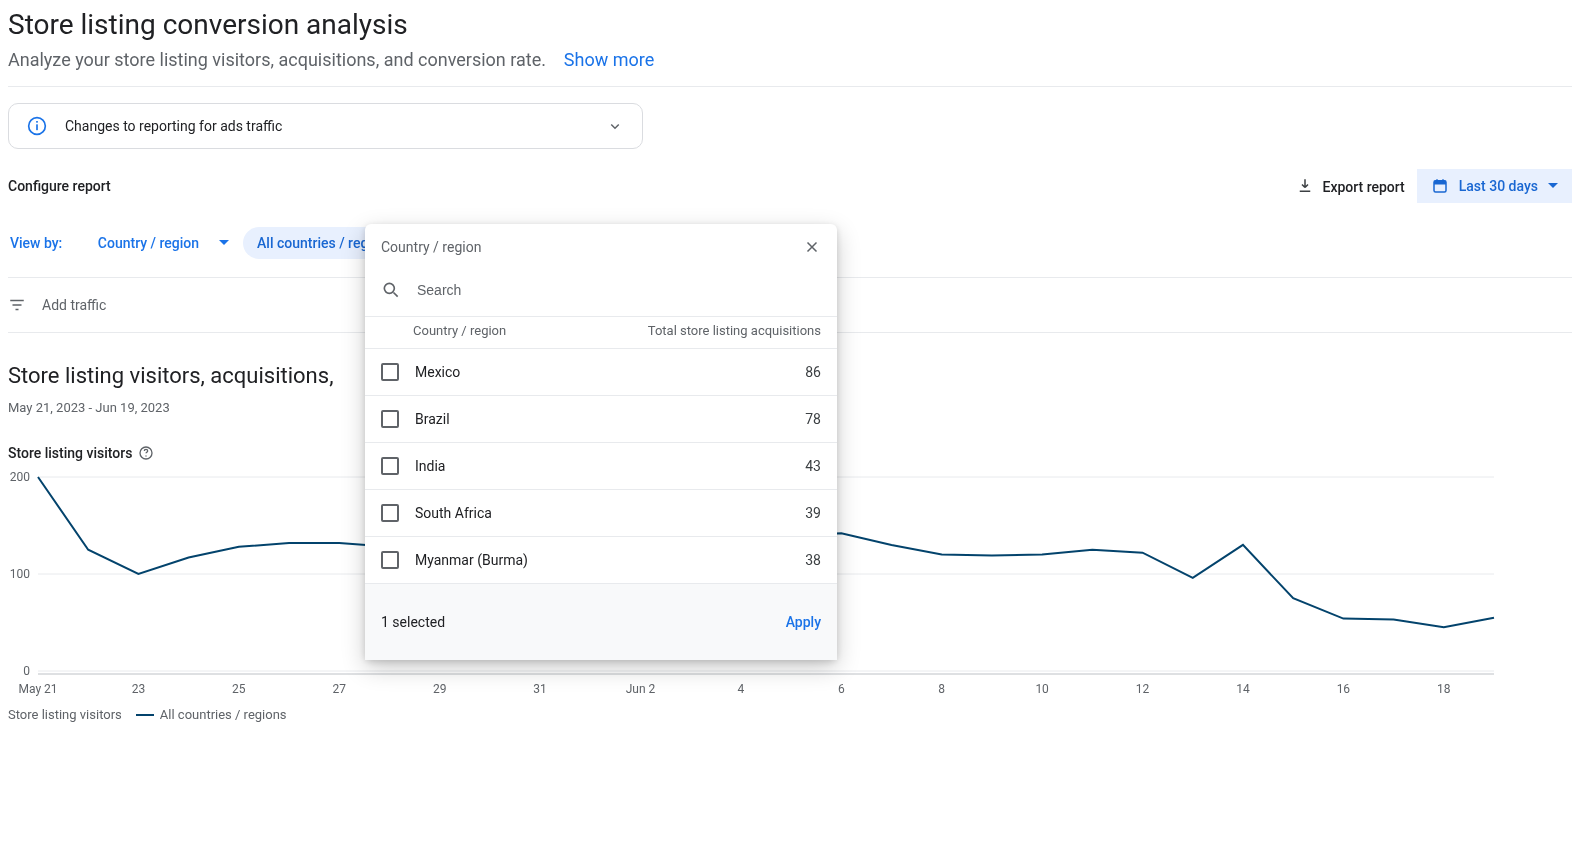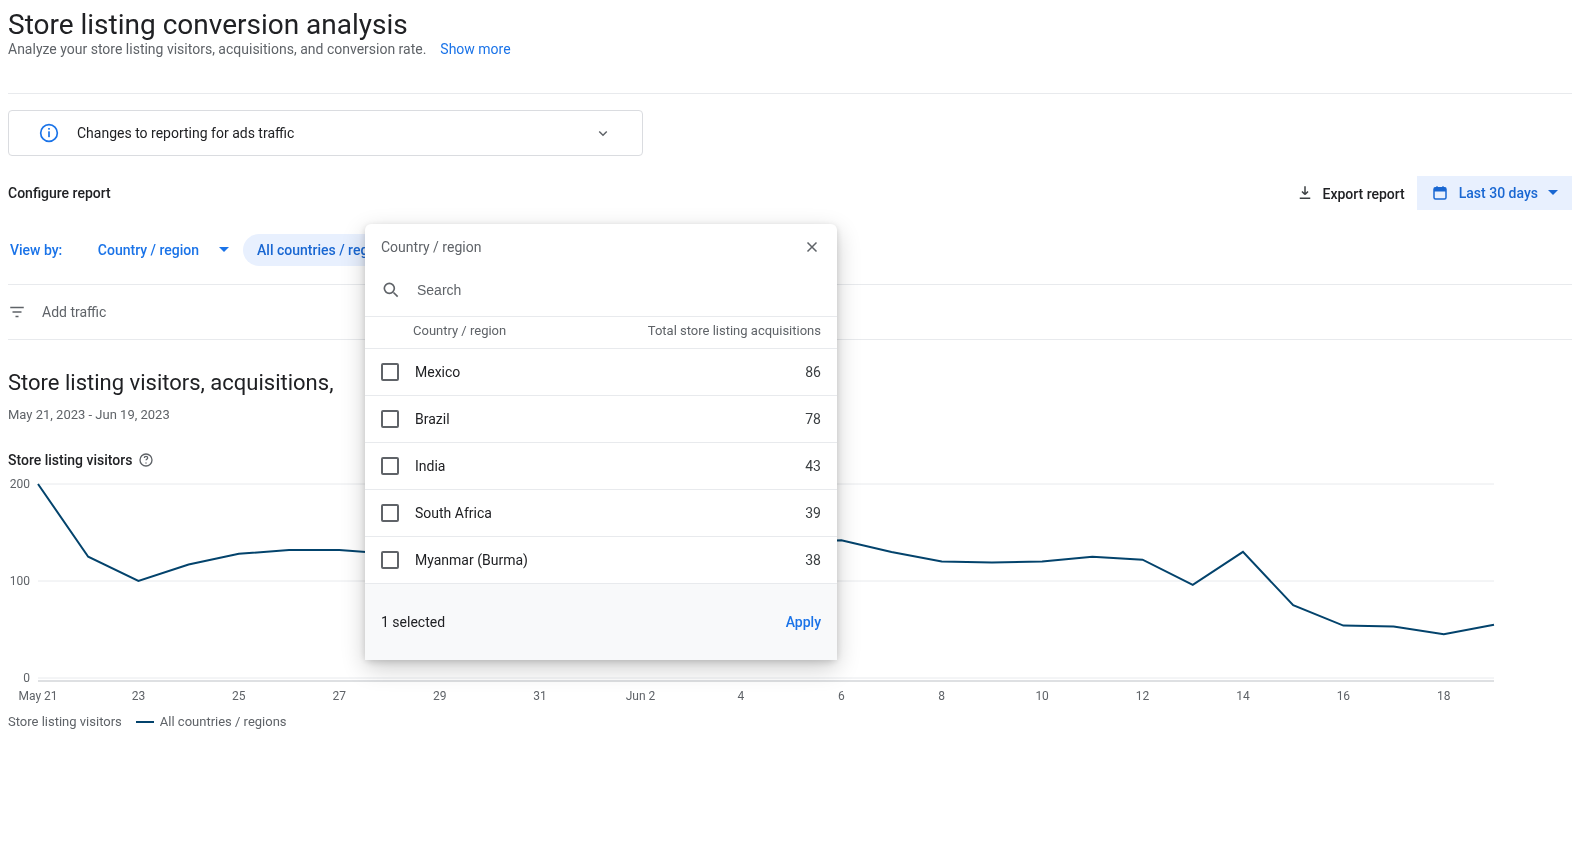--- a/index.html
+++ b/index.html
@@ -3,29 +3,29 @@
 <meta charset="utf-8">
 <style>
   * { box-sizing: border-box; margin: 0; padding: 0; }
   body {
     font-family: "Google Sans", Roboto, Arial, sans-serif;
     color: #202124;
     font-size: 14px;
     background: #fff;
     padding: 8px;
   }
-  .title { font-size: 28px; font-weight: 400; }
-  .subtitle { font-size: 14px; color: #5f6368; margin-bottom: 36px; }
+  .title { font-size: 28px; font-weight: 400; margin-bottom: 8px; }
+  .subtitle { font-size: 18px; color: #5f6368; margin-bottom: 16px; }
   .link { color: #1a73e8; cursor: pointer; }
   .hr { border: none; border-top: 1px solid #e8eaed; margin: 0; }
   
   .info-card {
     display: flex; align-items: center; justify-content: space-between;
-    border: 1px solid #dadce0; border-radius: 4px;
-    padding: 12px 30px; max-width: 635px; margin-bottom: 20px;
+    border: 1px solid #dadce0; border-radius: 10px;
+    padding: 12px 18px; max-width: 635px; margin-bottom: 20px;
     cursor: pointer;
   }
   .info-left { display: flex; align-items: center; gap: 18px; }
   .config-row { display: flex; align-items: center; justify-content: space-between; margin-bottom: 18px; }
   .config-label { font-weight: 500; }
   .right-controls { display: flex; align-items: center; gap: 12px; }
   .export { display: flex; align-items: flex-end; gap: 8px; cursor: pointer; font-weight: 500; }
   .date-chip {
     background: #e8f0fe; color: #1967d2; display: flex; align-items: center;
     gap: 10px; padding: 8px 14px; border-radius: 0; cursor: pointer; font-weight: 500;

